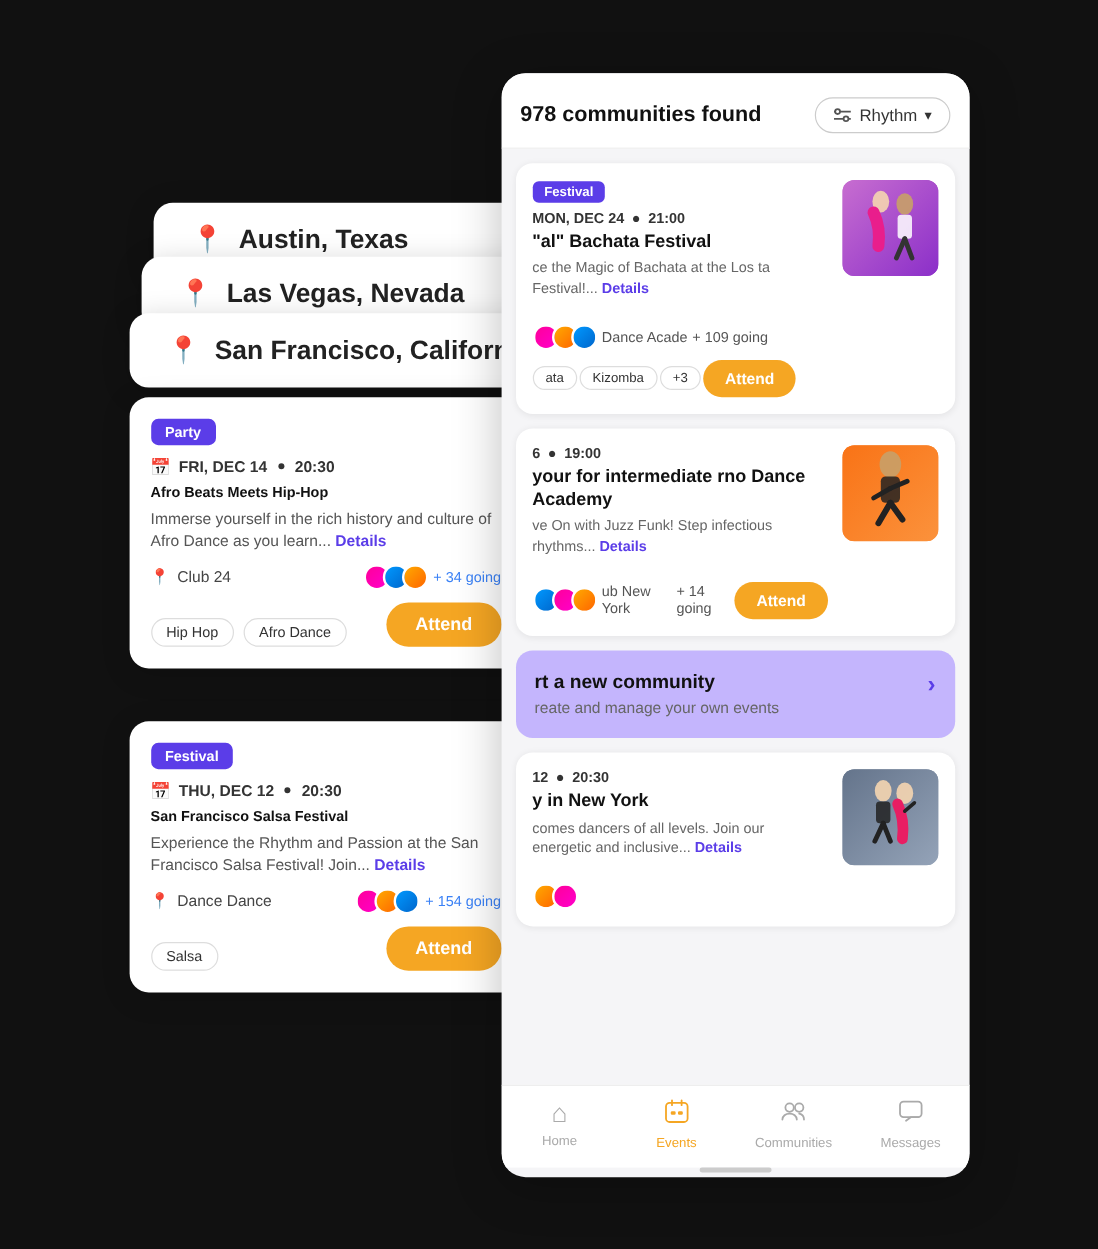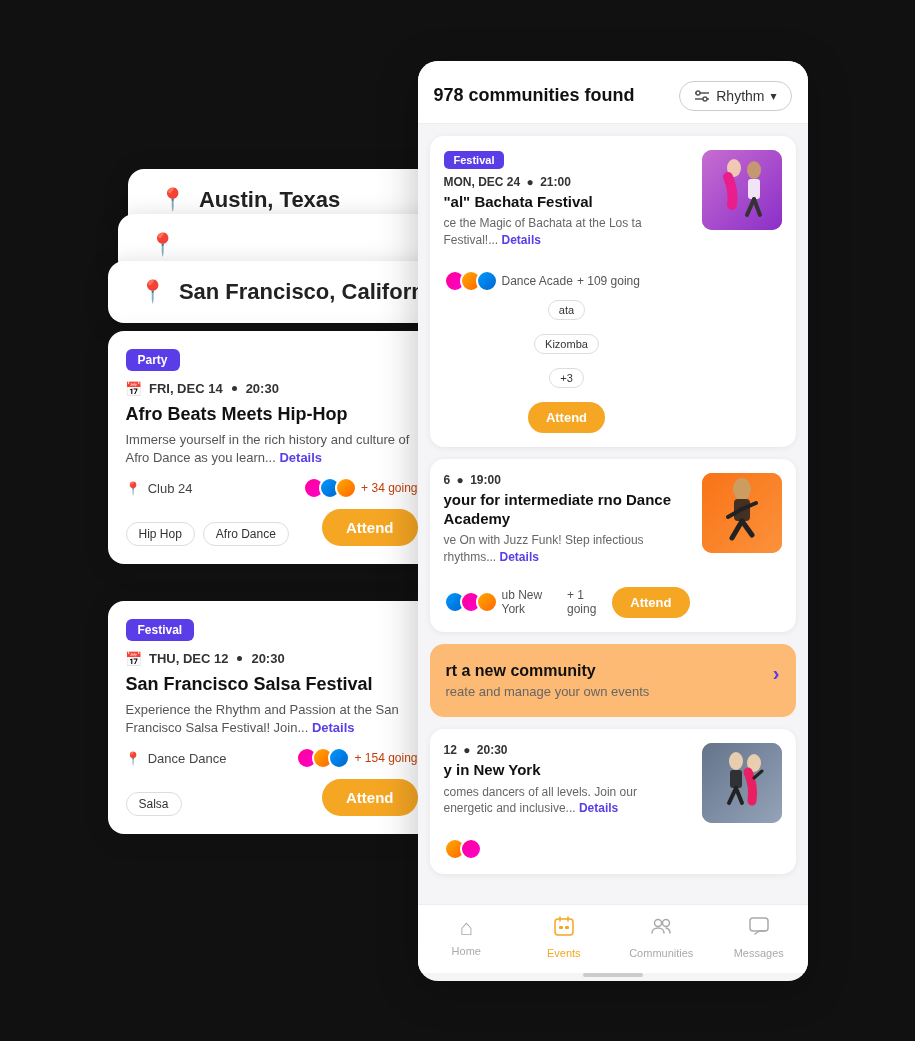--- a/index.html
+++ b/index.html
@@ -114,21 +114,21 @@
       color: #333;
       margin-bottom: 6px;
     }
 
     .cal-icon {
       color: #5b3de8;
       font-size: 14px;
     }
 
     .event-title {
-      font-size: 18px;
+      font-size: 12px;
       font-weight: 800;
       color: #111;
       margin-bottom: 6px;
       line-height: 1.25;
     }
 
     .event-desc {
       font-size: 13px;
       color: #555;
       margin-bottom: 10px;
@@ -160,21 +160,21 @@
     .venue-pin {
       color: #5b3de8;
       font-size: 13px;
     }
 
     .attendees-row {
       display: flex;
       align-items: center;
       gap: 4px;
       font-size: 12px;
-      color: #c2410c;
+      color: #3b82f6;
       text-align: right;
     }
 
     .avatar-group {
       display: flex;
     }
 
     .avatar {
       width: 22px;
       height: 22px;
@@ -378,38 +378,37 @@
       border: none;
       border-radius: 20px;
       padding: 8px 18px;
       font-size: 13px;
       font-weight: 700;
       cursor: pointer;
     }
 
     .app-tags-row {
       display: flex;
-      gap: 14px;
+      gap: 2px;
       margin-top: 8px;
       flex-wrap: wrap;
       align-items: center;
-      flex-direction: column;
     }
 
     .app-tag {
       border: 1.5px solid #ddd;
       border-radius: 16px;
       padding: 3px 10px;
       font-size: 11px;
       color: #333;
     }
 
     
     .start-community-card {
-      background: #fdba74;
+      background: #c4b5fd;
       border-radius: 14px;
       padding: 18px 16px;
       display: flex;
       align-items: flex-start;
       justify-content: space-between;
       cursor: pointer;
     }
 
     .start-community-text h3 {
       font-size: 16px;
@@ -488,20 +487,21 @@
 
 <div class="scene">
 
   <div class="location-card loc-austin">
     <span class="pin-icon">📍</span>
     <span>Austin, Texas</span>
   </div>
 
   <div class="location-card loc-vegas">
     <span class="pin-icon">📍</span>
+    <span>Las Vegas, Nevada</span>
   </div>
 
   <div class="location-card loc-sf">
     <span class="pin-icon">📍</span>
     <span>San Francisco, California</span>
   </div>
 
   <div class="event-card event-card-1">
     <div class="event-card-inner">
       <div class="event-card-content">
@@ -704,21 +704,21 @@
               <span class="app-details-link">Details</span>
             </div>
             <div class="app-bottom-row">
               <div class="app-venue">
                 <div class="avatar-group">
                   <div class="avatar avatar-2"></div>
                   <div class="avatar avatar-1"></div>
                   <div class="avatar avatar-3"></div>
                 </div>
                 <span>ub New York</span>
-                <span>+ 1 going</span>
+                <span>+ 14 going</span>
               </div>
               <button class="app-attend-btn">Attend</button>
             </div>
           </div>
           <div class="app-event-img img-funk">
             <svg viewBox="0 0 80 80" width="80" height="80" xmlns="http://www.w3.org/2000/svg">
               <rect width="80" height="80" fill="url(#funk-g)"></rect>
               <defs>
                   <linearGradient id="funk-g" x1="0%" y1="0%" x2="100%" y2="100%">
                     <stop offset="0%" style="stop-color:#f97316"></stop>

